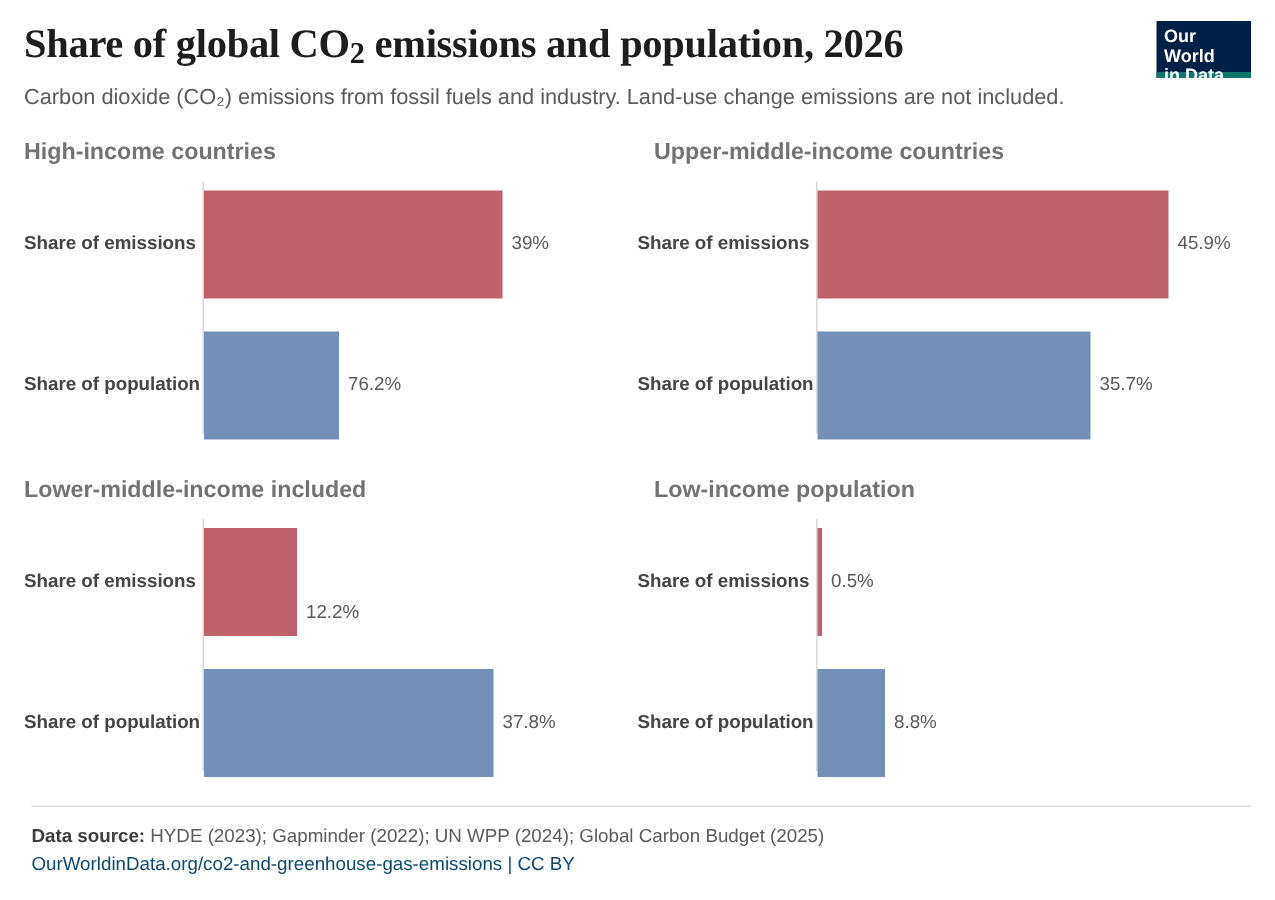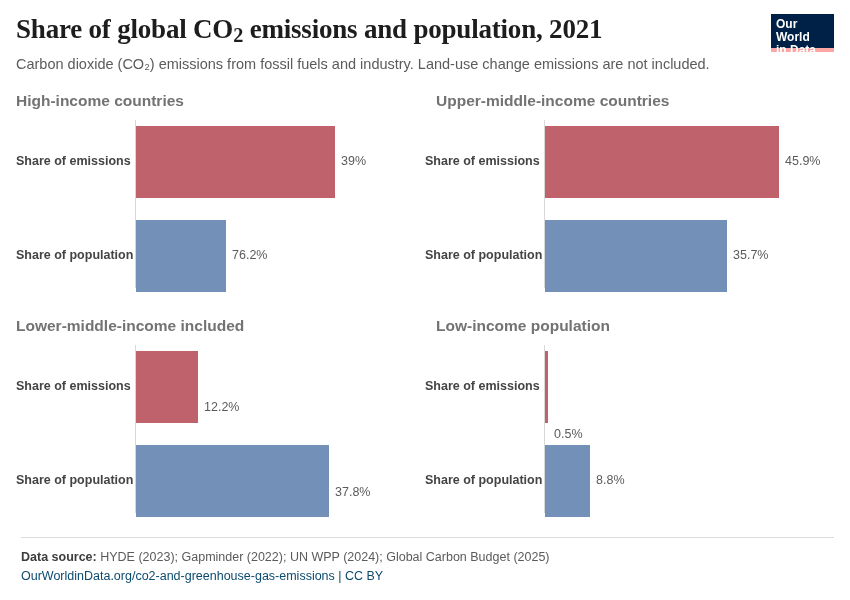--- a/index.html
+++ b/index.html
@@ -47,21 +47,21 @@
     width: 63px;
     height: 38px;
     background: #002147;
     color: #ffffff;
     font-family: "Liberation Sans", sans-serif;
     font-weight: 700;
     font-size: 12px;
     line-height: 13px;
     padding: 4px 5px 0 5px;
     box-sizing: border-box;
-    border-bottom: 4px solid #fca5a5;
+    border-bottom: 4px solid #0f766e;
   }
   
   .panels {
     position: relative;
     margin-top: 18px;
     display: grid;
     grid-template-columns: 1fr 1fr;
     grid-template-rows: 1fr 1fr;
     column-gap: 0px;
     row-gap: 8px;
@@ -149,21 +149,21 @@
     line-height: 1.6;
   }
   .sub { font-size: 0.75em; vertical-align: -0.2em; }
 </style>
 </head>
 <body>
 
 <div class="page">
 
   <div class="header">
-    <h1 class="title"><span>Share of global CO</span><span class="sub">2</span><span> emissions and population, 2021</span></h1>
+    <h1 class="title"><span>Share of global CO</span><span class="sub">2</span><span> emissions and population, 2026</span></h1>
     <div class="subtitle">Carbon dioxide (CO₂) emissions from fossil fuels and industry. Land-use change emissions are not included.</div>
     <div class="owid-logo">
       <div>Our World</div>
       <div>in Data</div>
     </div>
   </div>
 
   <div class="panels">
 
     <div class="panel">
@@ -205,33 +205,33 @@
       <div class="panel-body">
         <div class="axis-line" style="left:119px;"></div>
         <div class="bar-row row1">
           <div class="row-label" style="left:0; width:112px;">Share of emissions</div>
           <div class="bar emissions" style="left:120px; width:62px;"></div>
           <div class="bar-value" style="left:188px;margin-top:21px;">12.2%</div>
         </div>
         <div class="bar-row row2">
           <div class="row-label" style="left:0; width:112px;">Share of population</div>
           <div class="bar population" style="left:120px; width:193px;"></div>
-          <div class="bar-value" style="left:319px;margin-top:12px;">37.8%</div>
+          <div class="bar-value" style="left:319px;">37.8%</div>
         </div>
       </div>
     </div>
 
     <div class="panel">
       <div class="panel-title" style="padding-left:11px;">Low-income population</div>
       <div class="panel-body">
         <div class="axis-line" style="left:119px;"></div>
         <div class="bar-row row1">
           <div class="row-label" style="left:0; width:112px;">Share of emissions</div>
           <div class="bar emissions" style="left:120px; width:3px;"></div>
-          <div class="bar-value" style="left:129px;margin-top:48px;">0.5%</div>
+          <div class="bar-value" style="left:129px;">0.5%</div>
         </div>
         <div class="bar-row row2">
           <div class="row-label" style="left:0; width:112px;">Share of population</div>
           <div class="bar population" style="left:120px; width:45px;"></div>
           <div class="bar-value" style="left:171px;">8.8%</div>
         </div>
       </div>
     </div>
 
   </div>

